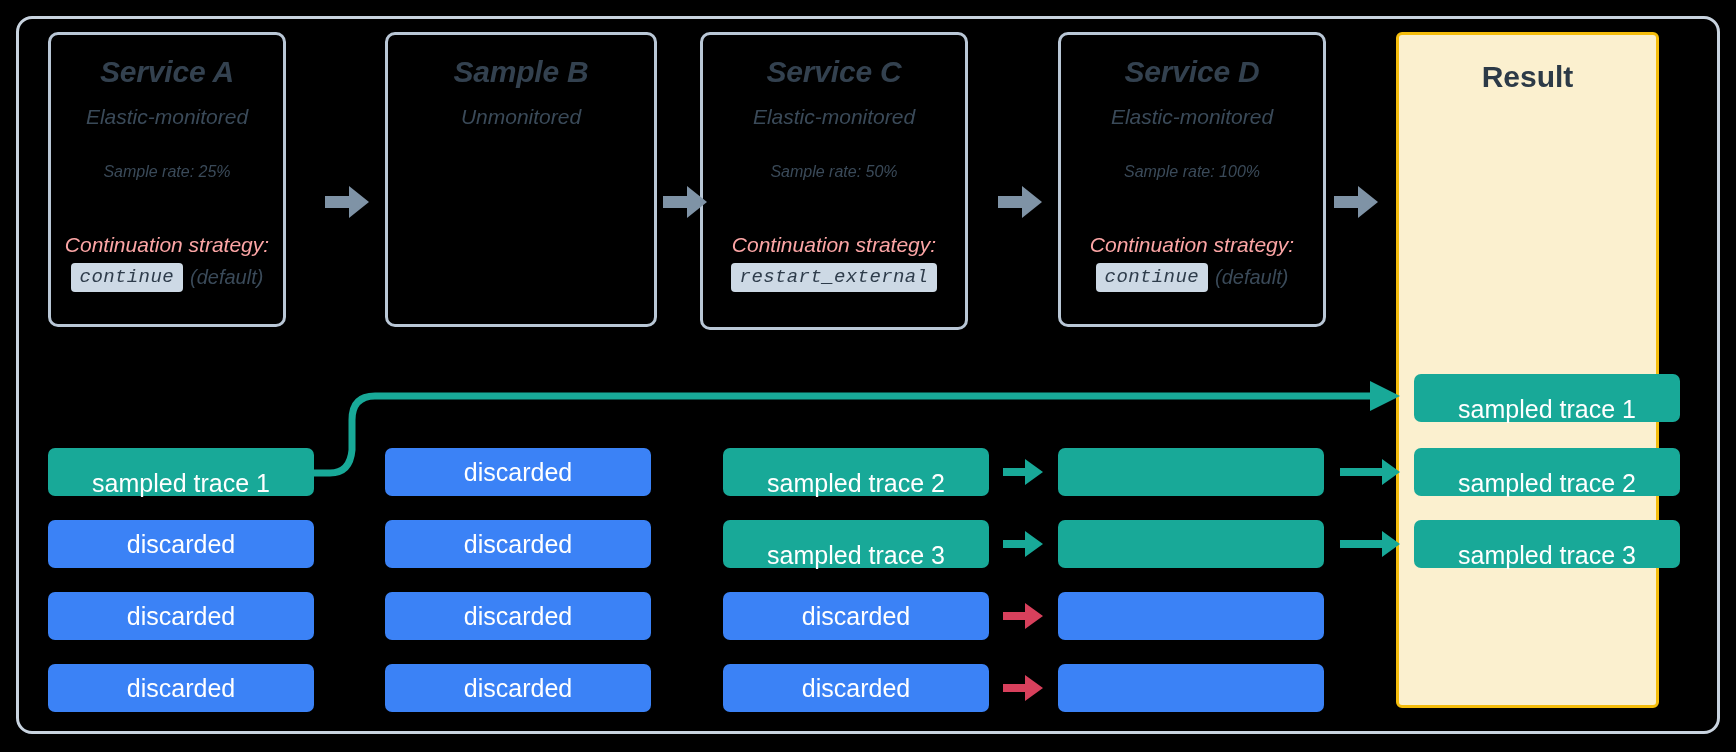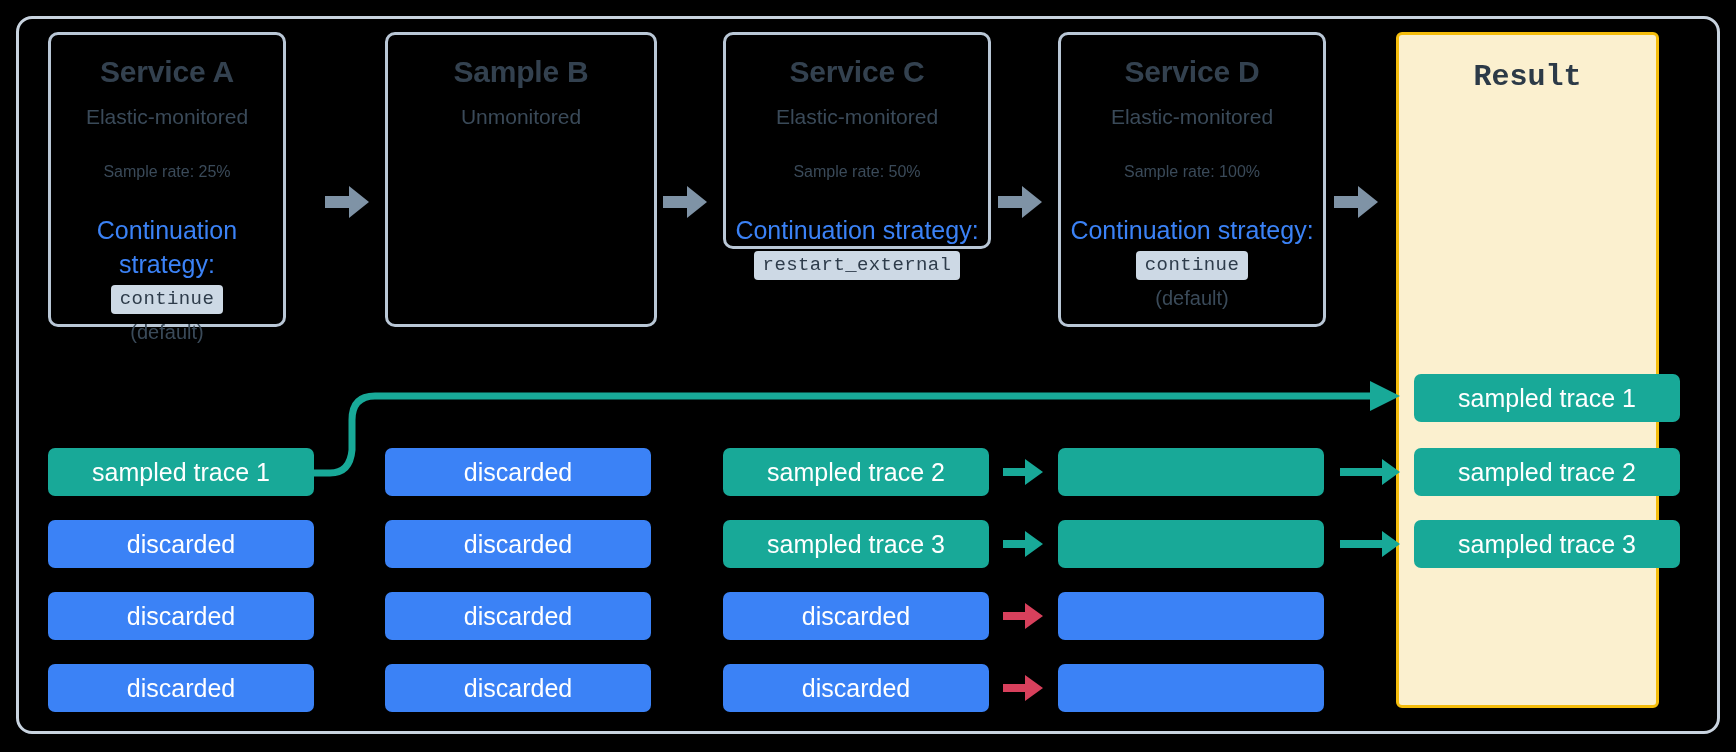--- a/index.html
+++ b/index.html
@@ -22,20 +22,21 @@
 
   
   .service-card{
     position:absolute;
     box-sizing:border-box;
     border:3px solid #b9c7d6;
     border-radius:10px;
     background:#000;
     text-align:center;
     padding-top:20px;
+    font-style:italic;
   }
   .svc-title{
     color:#33414f;
     font-size:30px;
     font-weight:bold;
     letter-spacing:-.2px;
     line-height:1.15;
   }
   .svc-sub{
     color:#3a4a59;
@@ -43,33 +44,32 @@
     margin-top:14px;
     line-height:1.2;
   }
   .svc-rate{
     color:#3a4a59;
     font-size:16px;
     margin-top:33px;
     line-height:1.2;
   }
   .svc-cont-label{
-    color:#3b82f6;
-    font-size:25px;
-    margin-top:32px;
+    color:#fca5a5;
+    font-size:21px;
+    margin-top:50px;
     line-height:1.36;
   }
   .svc-strategy-line{
     margin-top:4px;
     display:flex;
     align-items:center;
     justify-content:center;
     gap:7px;
     white-space:nowrap;
-    flex-direction:column;
   }
   .code-badge{
     background:#cdd9e5;
     color:#2e3c4b;
     font-family:"Liberation Mono", monospace;
     font-size:19px;
     padding:3px 9px 4px 9px;
     border-radius:4px;
     letter-spacing:.4px;
   }
@@ -99,21 +99,21 @@
     position:absolute;
     box-sizing:border-box;
     border-radius:7px;
     display:flex;
     align-items:center;
     justify-content:center;
     color:#ffffff;
     font-size:25px;
     line-height:1;
   }
-  .pill.green{background:#18a998;}
+  .pill.green{background:#18a998;align-items:flex-end;}
   .pill.red{background:#3b82f6;}
   .pill.ontop{z-index:6;}
 
   
   .mini-arrow{position:absolute;z-index:5;}
 
   
   .curve-svg{position:absolute;left:0;top:0;width:1736px;height:752px;pointer-events:none;z-index:4;}
 </style>
 </head>
@@ -132,42 +132,42 @@
       <span class="code-badge">continue</span>
       <span class="default-note">(default)</span>
     </div>
   </div>
 
   <div class="service-card" style="left:385px;top:32px;width:272px;height:295px;">
     <div class="svc-title">Sample B</div>
     <div class="svc-sub">Unmonitored</div>
   </div>
 
-  <div class="service-card" style="left:723px;top:32px;width:268px;height:217px;">
+  <div class="service-card" style="left:700px;top:32px;width:268px;height:298px;">
     <div class="svc-title">Service C</div>
     <div class="svc-sub">Elastic-monitored</div>
     <div class="svc-rate">Sample rate: 50%</div>
     <div class="svc-cont-label">Continuation strategy:</div>
     <div class="svc-strategy-line">
       <span class="code-badge">restart_external</span>
     </div>
   </div>
 
   <div class="service-card" style="left:1058px;top:32px;width:268px;height:295px;">
     <div class="svc-title">Service D</div>
     <div class="svc-sub">Elastic-monitored</div>
     <div class="svc-rate">Sample rate: 100%</div>
     <div class="svc-cont-label">Continuation strategy:</div>
     <div class="svc-strategy-line">
       <span class="code-badge">continue</span>
       <span class="default-note">(default)</span>
     </div>
   </div>
 
-  <div class="result-panel" style="left:1396px;top:32px;width:263px;height:676px;font-family:Liberation Mono, monospace;">
+  <div class="result-panel" style="left:1396px;top:32px;width:263px;height:676px;">
     <div class="result-title">Result</div>
   </div>
 
   <svg class="flow-arrow" style="left:325px;top:186px;" width="44" height="32" viewBox="0 0 44 32">
     <path d="M0 10 H24 V0 L44 16 L24 32 V22 H0 Z" fill="#7f93a6"></path>
   </svg>
   <svg class="flow-arrow" style="left:663px;top:186px;" width="44" height="32" viewBox="0 0 44 32">
     <path d="M0 10 H24 V0 L44 16 L24 32 V22 H0 Z" fill="#7f93a6"></path>
   </svg>
   <svg class="flow-arrow" style="left:998px;top:186px;" width="44" height="32" viewBox="0 0 44 32">

